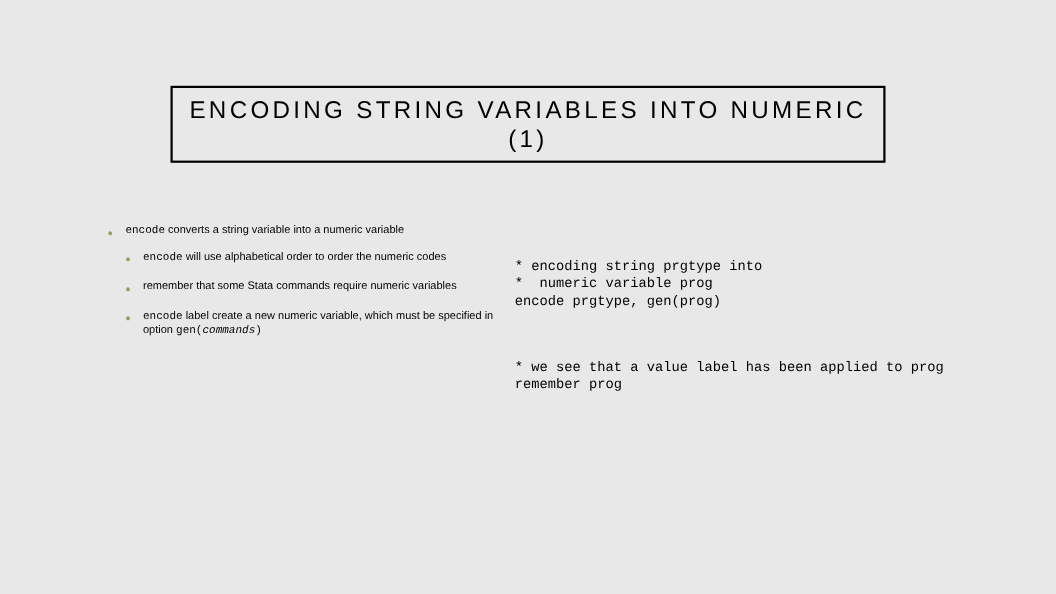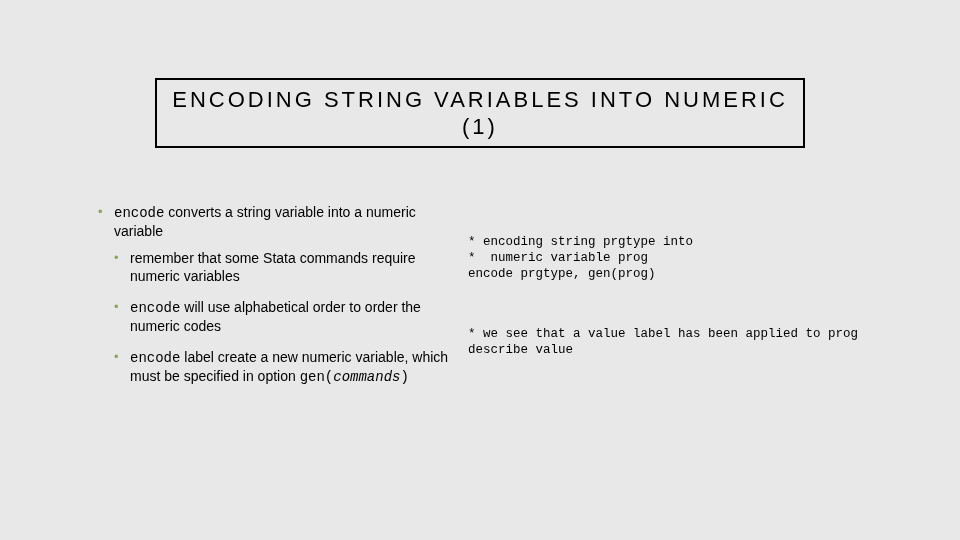--- a/index.html
+++ b/index.html
@@ -43,21 +43,21 @@
     position: absolute;
     left: 98px;
     top: 204px;
     right: 24px;
     bottom: 30px;
     display: flex;
     flex-direction: row;
   }
   .left-col {
     width: 352px;
-    font-size: 14px;
+    font-size: 10px;
     line-height: 1.25;
   }
   .right-col {
     flex: 1;
     font-family: Liberation Mono, monospace;
     font-size: 12.5px;
     line-height: 1.25;
     white-space: pre;
     color: #000;
     padding-left: 18px;
@@ -118,36 +118,36 @@
   </div>
 
   <div class="body">
 
     <div class="left-col">
       <ul class="main">
         <li>
           <span class="mono">encode</span><span> converts a string variable into a numeric variable</span>
           <ul class="sub">
             <li>
-              <span>remember that some Stata commands require numeric variables</span>
+              <span class="mono">encode</span><span> will use alphabetical order to order the numeric codes</span>
             </li>
             <li>
-              <span class="mono">encode</span><span> will use alphabetical order to order the numeric codes</span>
+              <span>remember that some Stata commands require numeric variables</span>
             </li>
             <li>
               <span class="mono">encode</span><span> label create a new numeric variable, which must be specified in option </span><span class="mono">gen(</span><span class="mono italic">commands</span><span class="mono">)</span>
             </li>
           </ul>
         </li>
       </ul>
     </div>
 
     <div class="right-col">
       <div class="code-block">* encoding string prgtype into
 *  numeric variable prog
 encode prgtype, gen(prog)</div>
       <div class="code-block">* we see that a value label has been applied to prog
-describe value</div>
+remember prog</div>
     </div>
 
   </div>
 
 </div>
 
 </body></html>

